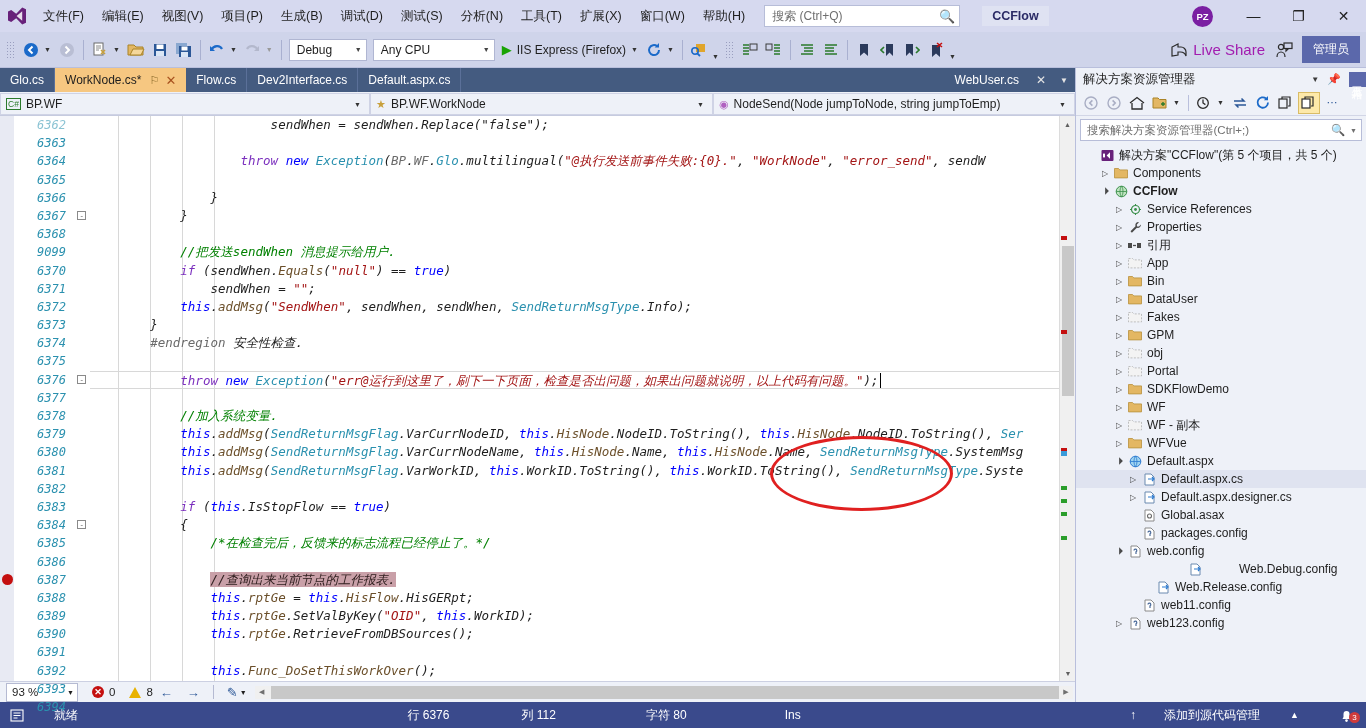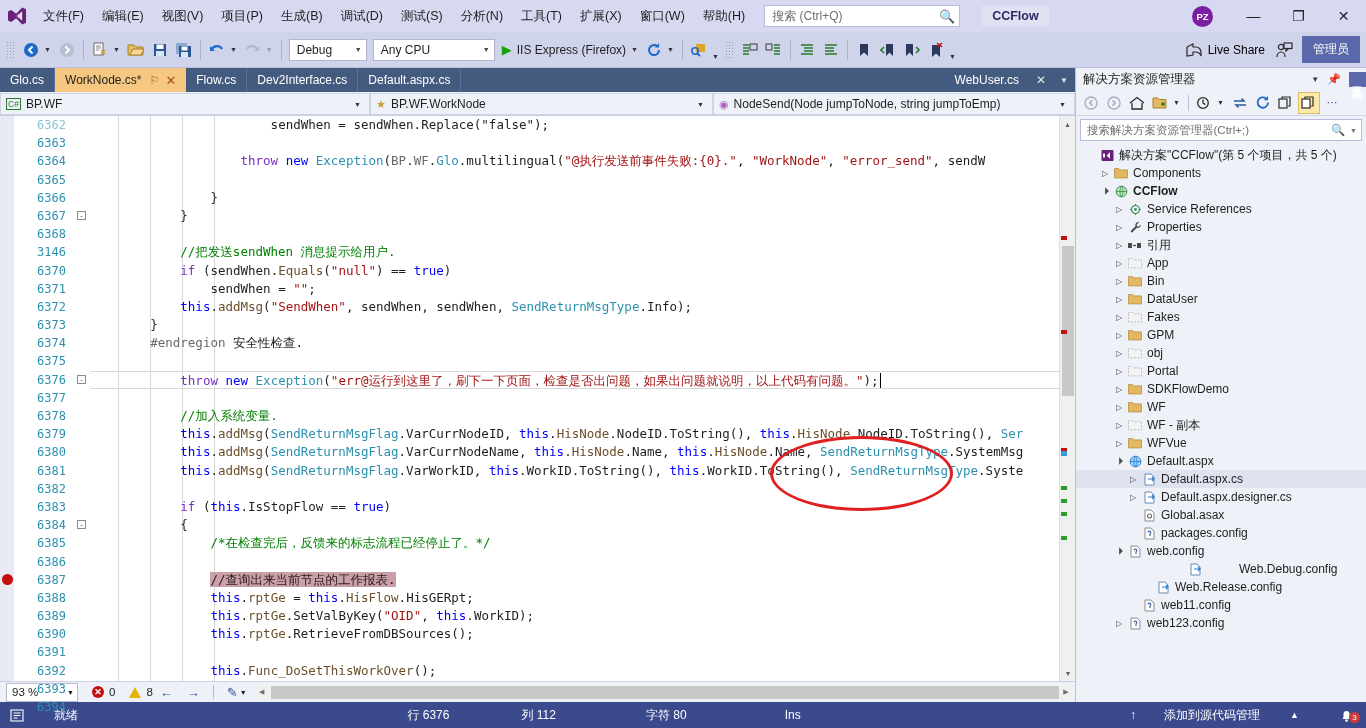--- a/index.html
+++ b/index.html
@@ -58,21 +58,21 @@
   .tcaret { font-size: 7px; color: #333; padding: 0 4px 0 1px; display:flex; align-items:center; height:26px;}
   .tsep { width: 1px; height: 20px; background: #a9b0d0; margin: 0 4px; }
   .combo {
     height: 22px; background: #fff; border: 1px solid #b0b6d2; display: flex; align-items: center;
     padding: 0 4px 0 7px; font-size: 12px; color: #1e1e1e; margin: 0 3px;
   }
   .combo .cv { flex: 1; white-space: nowrap; }
   .combo .cc { font-size: 7px; color: #444; padding-left: 8px;}
   .runbtn { display:flex; align-items:center; height: 26px; padding: 0 4px; color:#1e1e1e; font-size:12px;}
   .play { color: #18a303; font-size: 13px; margin-right: 5px; }
-  .live-share { display:flex; align-items:center; gap:6px; height:26px; padding:0 7px; font-size:12px; color:#000000;}
+  .live-share { display:flex; align-items:center; gap:6px; height:26px; padding:0 7px; font-size:15px; color:#a21caf;}
   .admin-badge { background:#5b68ab; color:#fff; font-size:12px; padding:5px 11px; margin-left:6px; margin-right:6px;}
 
   
   .main { flex: 1; display: flex; min-height: 0; background:#eef1f8; }
   .left-pane { flex: 1; display: flex; flex-direction: column; min-width: 0; }
 
   
   .tabstrip { height: 24px; flex: 0 0 24px; background: #445b80; display: flex; align-items: stretch;
               font-size: 12px; position: relative; }
   .tab { display:flex; align-items:center; padding: 0 10px; color: #ffffff; white-space: nowrap;
@@ -91,21 +91,21 @@
     height: 22px; margin: 1px 0 0 0; background: #eef1f8; border: 1px solid #cfd3e5;
     display:flex; align-items:center; padding: 0 3px 0 5px; font-size: 12px; color:#1e1e1e;
   }
   .navsel .nlabel { flex:1; white-space:nowrap; overflow:hidden; }
   .navsel .ncar { font-size:7px; padding: 0 5px; color:#333;}
   .ico-cs { font-size: 8.5px; border:1px solid #2b7a2b; color:#2b7a2b; padding:0 1px; margin-right:5px; line-height:10px;}
   .ico-class { color:#c8a03c; margin-right:5px; font-size:11px;}
   .ico-method { color:#b060c0; margin-right:5px; font-size:11px;}
 
   
-  .editor-wrap { flex: 1; display: flex; min-height: 0; position: relative; background:#404040; }
+  .editor-wrap { flex: 1; display: flex; min-height: 0; position: relative; background:#404040;font-style:italic; }
   .ed-indicator { width: 14px; background: #e8eaf3; flex:0 0 14px; position:relative; }
   .bp-dot { position:absolute; left:2px; width:11px; height:11px; border-radius:50%; background:#c40f0f; }
   .ed-linenums { width: 58px; flex: 0 0 58px; background:#ffffff; position: relative; }
   .ed-linenums div { height: 18.2px; line-height: 18.2px; text-align: right; padding-right: 6px;
                      color: #2b91af; font-family: "DejaVu Sans Mono", monospace; font-size: 12px; }
   .ed-folds { width: 18px; flex: 0 0 18px; background:#fff; position:relative; }
   .ed-code { flex: 1; position: relative; overflow: hidden; background: #fff;
              font-family: "DejaVu Sans Mono", monospace; font-size: 12.5px; }
   .cl { height: 18.2px; line-height: 18.2px; white-space: pre; }
   .k  { color: #0000ff; }  
@@ -444,21 +444,21 @@
             <div class="bp-dot" style="top: 458px;"></div>
           </div>
         <div class="ed-linenums" id="linenums">
             <div style="opacity: 0.55;">6362</div>
             <div>6363</div>
             <div>6364</div>
             <div>6365</div>
             <div>6366</div>
             <div>6367</div>
             <div>6368</div>
-            <div>3146</div>
+            <div>9099</div>
             <div>6370</div>
             <div>6371</div>
             <div>6372</div>
             <div>6373</div>
             <div>6374</div>
             <div>6375</div>
             <div>6376</div>
             <div>6377</div>
             <div>6378</div>
             <div>6379</div>

